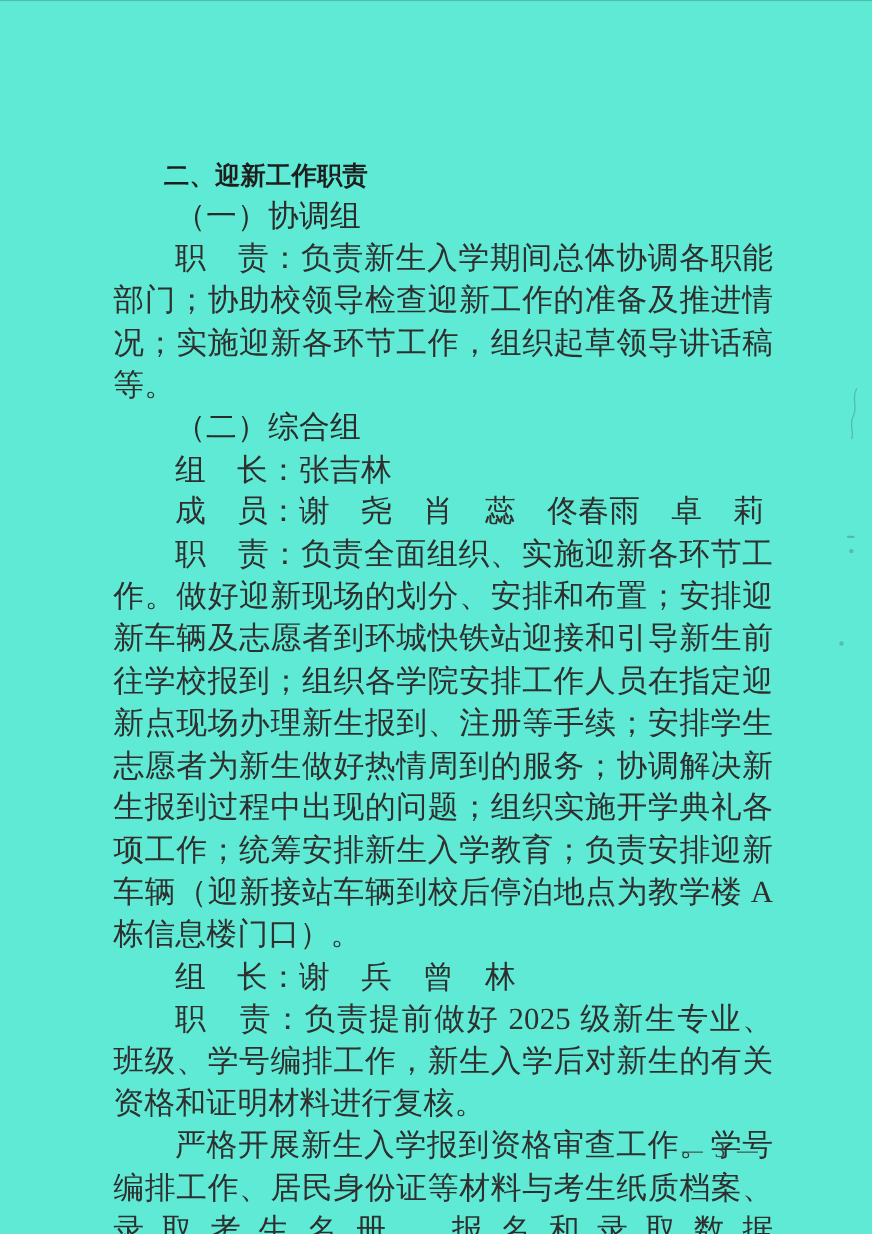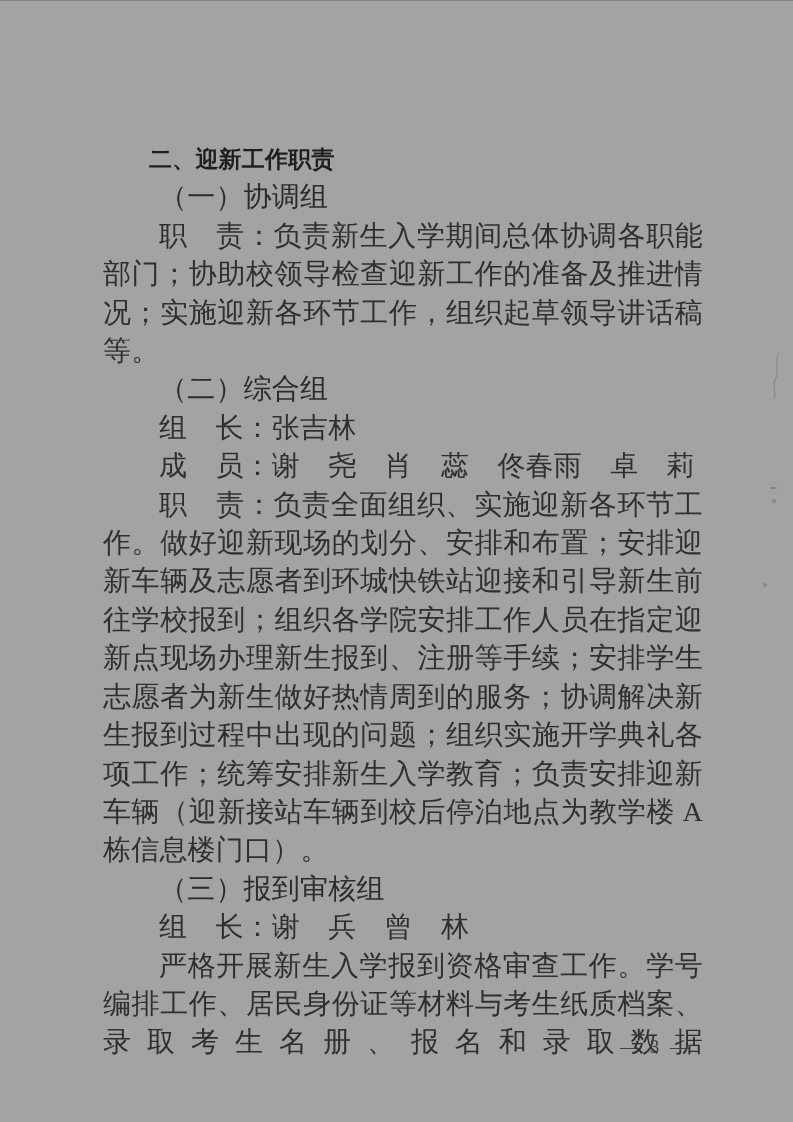--- a/index.html
+++ b/index.html
@@ -4,21 +4,21 @@
 <style>
   html, body {
     margin: 0;
     padding: 0;
     background: #ffffff;
   }
   .page {
     position: relative;
     width: 793px;
     height: 1122px;
-    background: #a3a3a3;
+    background: #5eead4;
     overflow: hidden;
     font-family: "Liberation Serif", "DejaVu Serif", serif;
     color: #2f2f2f;
   }
   
   .scan-edge {
     position: absolute;
     top: 0; left: 0;
     width: 100%;
     height: 1px;
@@ -103,24 +103,24 @@
     <p class="body">职　责：负责新生入学期间总体协调各职能部门；协助校领导检查迎新工作的准备及推进情况；实施迎新各环节工作，组织起草领导讲话稿等。</p>
 
     <p class="subsection">（二）综合组</p>
 
     <p class="field">组　长：张吉林</p>
 
     <p class="field names">成　员：谢　尧　肖　蕊　佟春雨　卓　莉　吴海燕　莫建活</p>
 
     <p class="body">职　责：负责全面组织、实施迎新各环节工作。做好迎新现场的划分、安排和布置；安排迎新车辆及志愿者到环城快铁站迎接和引导新生前往学校报到；组织各学院安排工作人员在指定迎新点现场办理新生报到、注册等手续；安排学生志愿者为新生做好热情周到的服务；协调解决新生报到过程中出现的问题；组织实施开学典礼各项工作；统筹安排新生入学教育；负责安排迎新车辆（迎新接站车辆到校后停泊地点为教学楼 A 栋信息楼门口）。</p>
 
-    <p class="subsection">（三）报到审核组</p>
 
     <p class="field">组　长：谢　兵　曾　林</p>
 
+    <p class="body">职　责：负责提前做好 2025 级新生专业、班级、学号编排工作，新生入学后对新生的有关资格和证明材料进行复核。</p>
 
     <p class="body continues">严格开展新生入学报到资格审查工作。学号编排工作、居民身份证等材料与考生纸质档案、录取考生名册、报名和录取数据</p>
   </div>
 
   <div class="page-number">— 3 —</div>
 
   <svg class="artifact" style="left:768px; top:350px;" width="16" height="52" aria-hidden="true">
     <path d="M11 3 C 5 12, 13 20, 7 30 C 4 37, 9 45, 6 49" stroke="rgba(80,80,80,0.30)" fill="none" stroke-width="1.2"></path>
   </svg>
   <div class="artifact artifact-dash" style="left:770px; top:487px;"></div>

